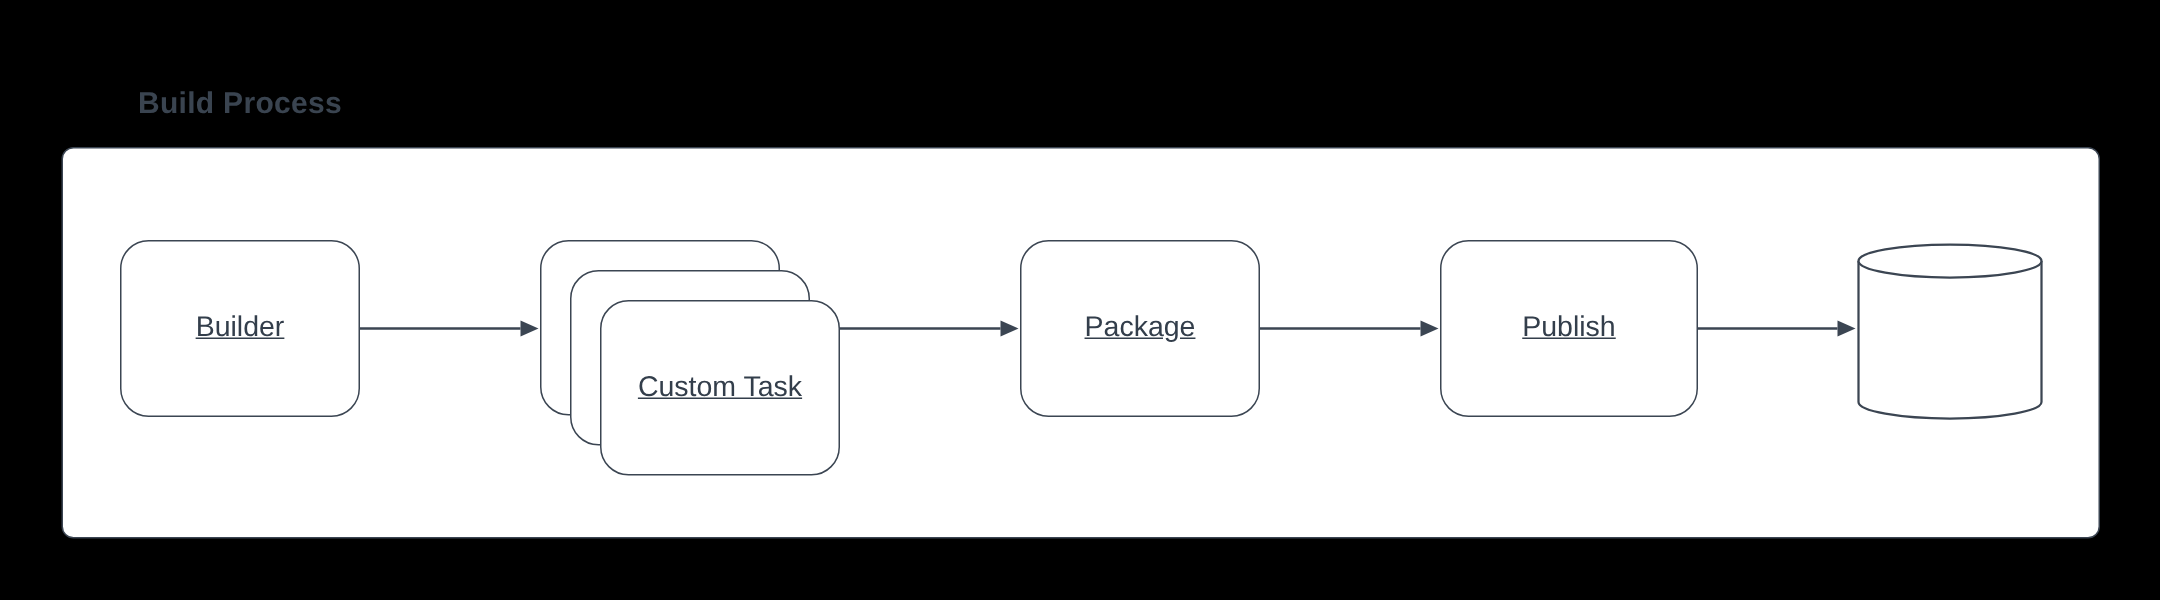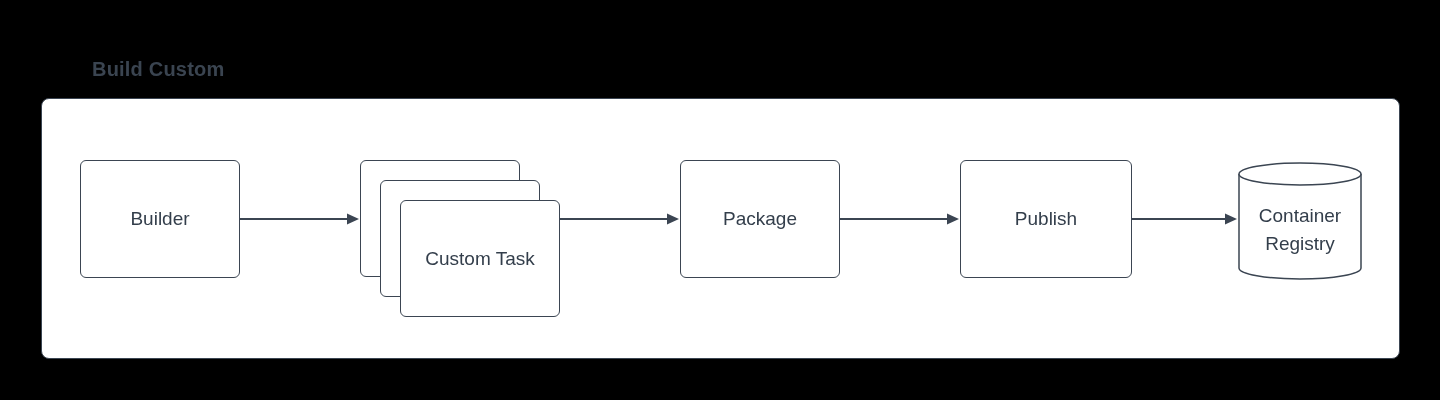--- a/index.html
+++ b/index.html
@@ -43,28 +43,29 @@
     width: 1440px; height: 400px;
     z-index: 1;
   }
   .connector-line { stroke: var(--stroke); stroke-width: 1.8; }
   .arrowhead { fill: var(--stroke); stroke: none; }
 
   .node {
     position: absolute;
     background: var(--canvas);
     border: 1.6px solid var(--stroke);
-    border-radius: 6px;
+    border-radius: 19px;
     display: flex;
     align-items: center;
     justify-content: center;
     text-align: center;
     font-size: 19px;
     color: var(--text);
     line-height: 26px;
+    text-decoration: underline;
   }
   .node-builder   { left: 80px;  top: 160px; width: 160px; height: 118px; z-index: 2; }
   .node-package   { left: 680px; top: 160px; width: 160px; height: 118px; z-index: 2; }
   .node-publish   { left: 960px; top: 160px; width: 172px; height: 118px; z-index: 2; }
 
   .card { width: 160px; height: 117px; position: absolute; text-align: center; }
   .card-back   { left: 360px; top: 160px; z-index: 2; }
   .card-middle { left: 380px; top: 180px; z-index: 3; }
   .card-front  { left: 400px; top: 200px; z-index: 4; }
 
@@ -84,21 +85,21 @@
     font-size: 19px;
     line-height: 28px;
     color: var(--text);
   }
 </style>
 </head>
 <body>
 
 <div class="stage">
 
-  <div class="diagram-title">Build Custom</div>
+  <div class="diagram-title">Build Process</div>
 
   <div class="canvas"></div>
 
   <svg class="connectors" viewBox="0 0 1440 400">
     <g>
       <line class="connector-line" x1="240" y1="219" x2="347" y2="219"></line>
       <polygon class="arrowhead" points="359,219 347,213.6 347,224.4"></polygon>
     </g>
     <g>
       <line class="connector-line" x1="520" y1="219" x2="667" y2="219"></line>
@@ -136,16 +137,15 @@
 
   <div class="node node-publish">
     <span>Publish</span>
   </div>
 
   <div class="node-cylinder">
     <svg width="124" height="118" viewBox="0 0 124 118">
       <path class="cyl-path" d="M1 12 v 94 a 61 11 0 0 0 122 0 v -94"></path>
       <ellipse class="cyl-path" cx="62" cy="12" rx="61" ry="11"></ellipse>
     </svg>
-    <div class="cylinder-label">Container Registry</div>
   </div>
 
 </div>
 
 </body></html>

